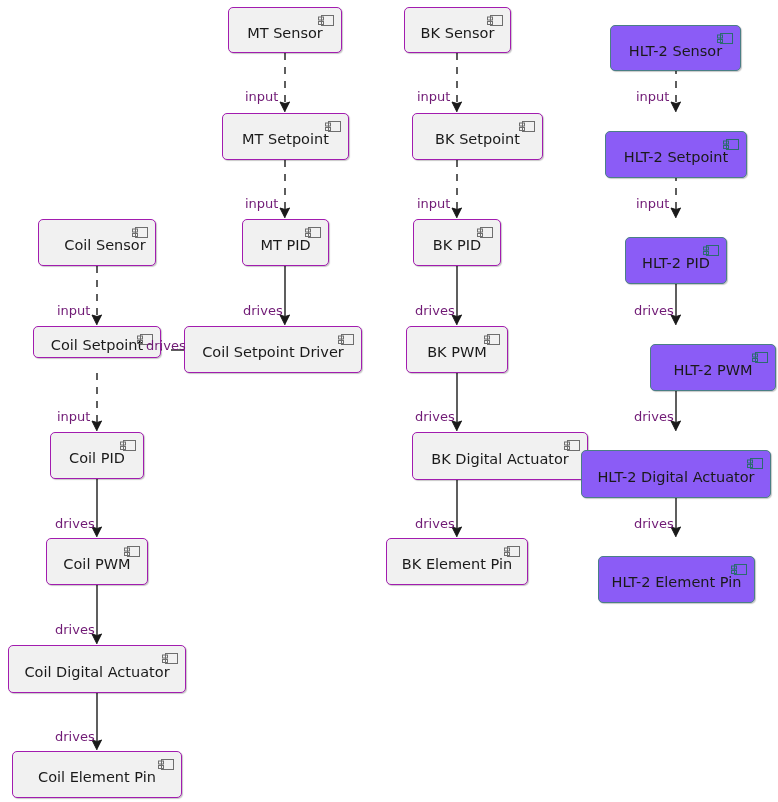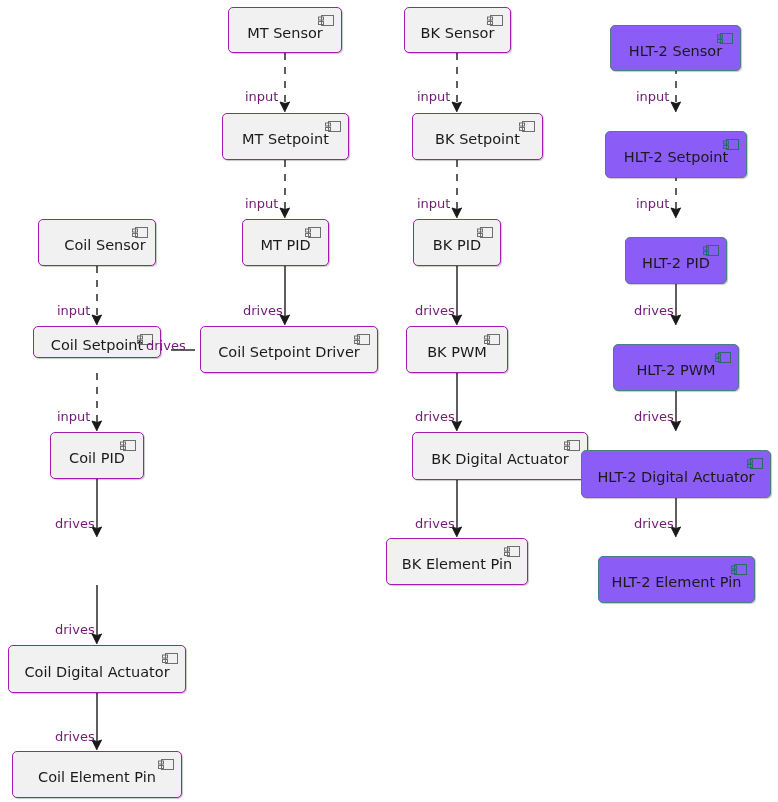--- a/index.html
+++ b/index.html
@@ -198,21 +198,21 @@
       <span class="node-label">HLT-2 Setpoint</span>
     </div>
     <div class="node highlight" style="left: 625px; top: 219px; width: 102px; height: 47px;">
       <svg class="comp-icon" viewBox="0 0 17 13">
         <rect x="3.5" y="1.5" width="12" height="10" fill="none" stroke="#2b6b70" stroke-width="1"></rect>
         <rect x="0.5" y="3" width="5" height="3" fill="none" stroke="#2b6b70" stroke-width="1"></rect>
         <rect x="0.5" y="7.5" width="5" height="3" fill="none" stroke="#2b6b70" stroke-width="1"></rect>
       </svg>
       <span class="node-label">HLT-2 PID</span>
     </div>
-    <div class="node highlight" style="left: 613px; top: 326px; width: 126px; height: 47px;">
+    <div class="node highlight" style="left: 650px; top: 326px; width: 126px; height: 47px;">
       <svg class="comp-icon" viewBox="0 0 17 13">
         <rect x="3.5" y="1.5" width="12" height="10" fill="none" stroke="#2b6b70" stroke-width="1"></rect>
         <rect x="0.5" y="3" width="5" height="3" fill="none" stroke="#2b6b70" stroke-width="1"></rect>
         <rect x="0.5" y="7.5" width="5" height="3" fill="none" stroke="#2b6b70" stroke-width="1"></rect>
       </svg>
       <span class="node-label">HLT-2 PWM</span>
     </div>
     <div class="node highlight" style="left: 581px; top: 432px; width: 190px; height: 48px;">
       <svg class="comp-icon" viewBox="0 0 17 13">
         <rect x="3.5" y="1.5" width="12" height="10" fill="none" stroke="#2b6b70" stroke-width="1"></rect>
@@ -238,35 +238,43 @@
       <span class="node-label">Coil Sensor</span>
     </div>
     <div class="node" style="left: 33px; top: 326px; width: 128px; height: 32px;">
       <svg class="comp-icon" viewBox="0 0 17 13">
         <rect x="3.5" y="1.5" width="12" height="10" fill="none" stroke="#6e6e6e" stroke-width="1"></rect>
         <rect x="0.5" y="3" width="5" height="3" fill="none" stroke="#6e6e6e" stroke-width="1"></rect>
         <rect x="0.5" y="7.5" width="5" height="3" fill="none" stroke="#6e6e6e" stroke-width="1"></rect>
       </svg>
       <span class="node-label">Coil Setpoint</span>
     </div>
-    <div class="node" style="left: 200px; top: 326px; width: 178px; height: 47px;">
+    <div class="node" style="left: 184px; top: 326px; width: 178px; height: 47px;">
       <svg class="comp-icon" viewBox="0 0 17 13">
         <rect x="3.5" y="1.5" width="12" height="10" fill="none" stroke="#6e6e6e" stroke-width="1"></rect>
         <rect x="0.5" y="3" width="5" height="3" fill="none" stroke="#6e6e6e" stroke-width="1"></rect>
         <rect x="0.5" y="7.5" width="5" height="3" fill="none" stroke="#6e6e6e" stroke-width="1"></rect>
       </svg>
       <span class="node-label">Coil Setpoint Driver</span>
     </div>
     <div class="node" style="left: 50px; top: 432px; width: 94px; height: 47px;">
       <svg class="comp-icon" viewBox="0 0 17 13">
         <rect x="3.5" y="1.5" width="12" height="10" fill="none" stroke="#6e6e6e" stroke-width="1"></rect>
         <rect x="0.5" y="3" width="5" height="3" fill="none" stroke="#6e6e6e" stroke-width="1"></rect>
         <rect x="0.5" y="7.5" width="5" height="3" fill="none" stroke="#6e6e6e" stroke-width="1"></rect>
       </svg>
       <span class="node-label">Coil PID</span>
+    </div>
+    <div class="node" style="left: 46px; top: 538px; width: 102px; height: 47px;">
+      <svg class="comp-icon" viewBox="0 0 17 13">
+        <rect x="3.5" y="1.5" width="12" height="10" fill="none" stroke="#6e6e6e" stroke-width="1"></rect>
+        <rect x="0.5" y="3" width="5" height="3" fill="none" stroke="#6e6e6e" stroke-width="1"></rect>
+        <rect x="0.5" y="7.5" width="5" height="3" fill="none" stroke="#6e6e6e" stroke-width="1"></rect>
+      </svg>
+      <span class="node-label">Coil PWM</span>
     </div>
     <div class="node" style="left: 8px; top: 645px; width: 178px; height: 48px;">
       <svg class="comp-icon" viewBox="0 0 17 13">
         <rect x="3.5" y="1.5" width="12" height="10" fill="none" stroke="#6e6e6e" stroke-width="1"></rect>
         <rect x="0.5" y="3" width="5" height="3" fill="none" stroke="#6e6e6e" stroke-width="1"></rect>
         <rect x="0.5" y="7.5" width="5" height="3" fill="none" stroke="#6e6e6e" stroke-width="1"></rect>
       </svg>
       <span class="node-label">Coil Digital Actuator</span>
     </div>
     <div class="node" style="left: 12px; top: 751px; width: 170px; height: 47px;">

